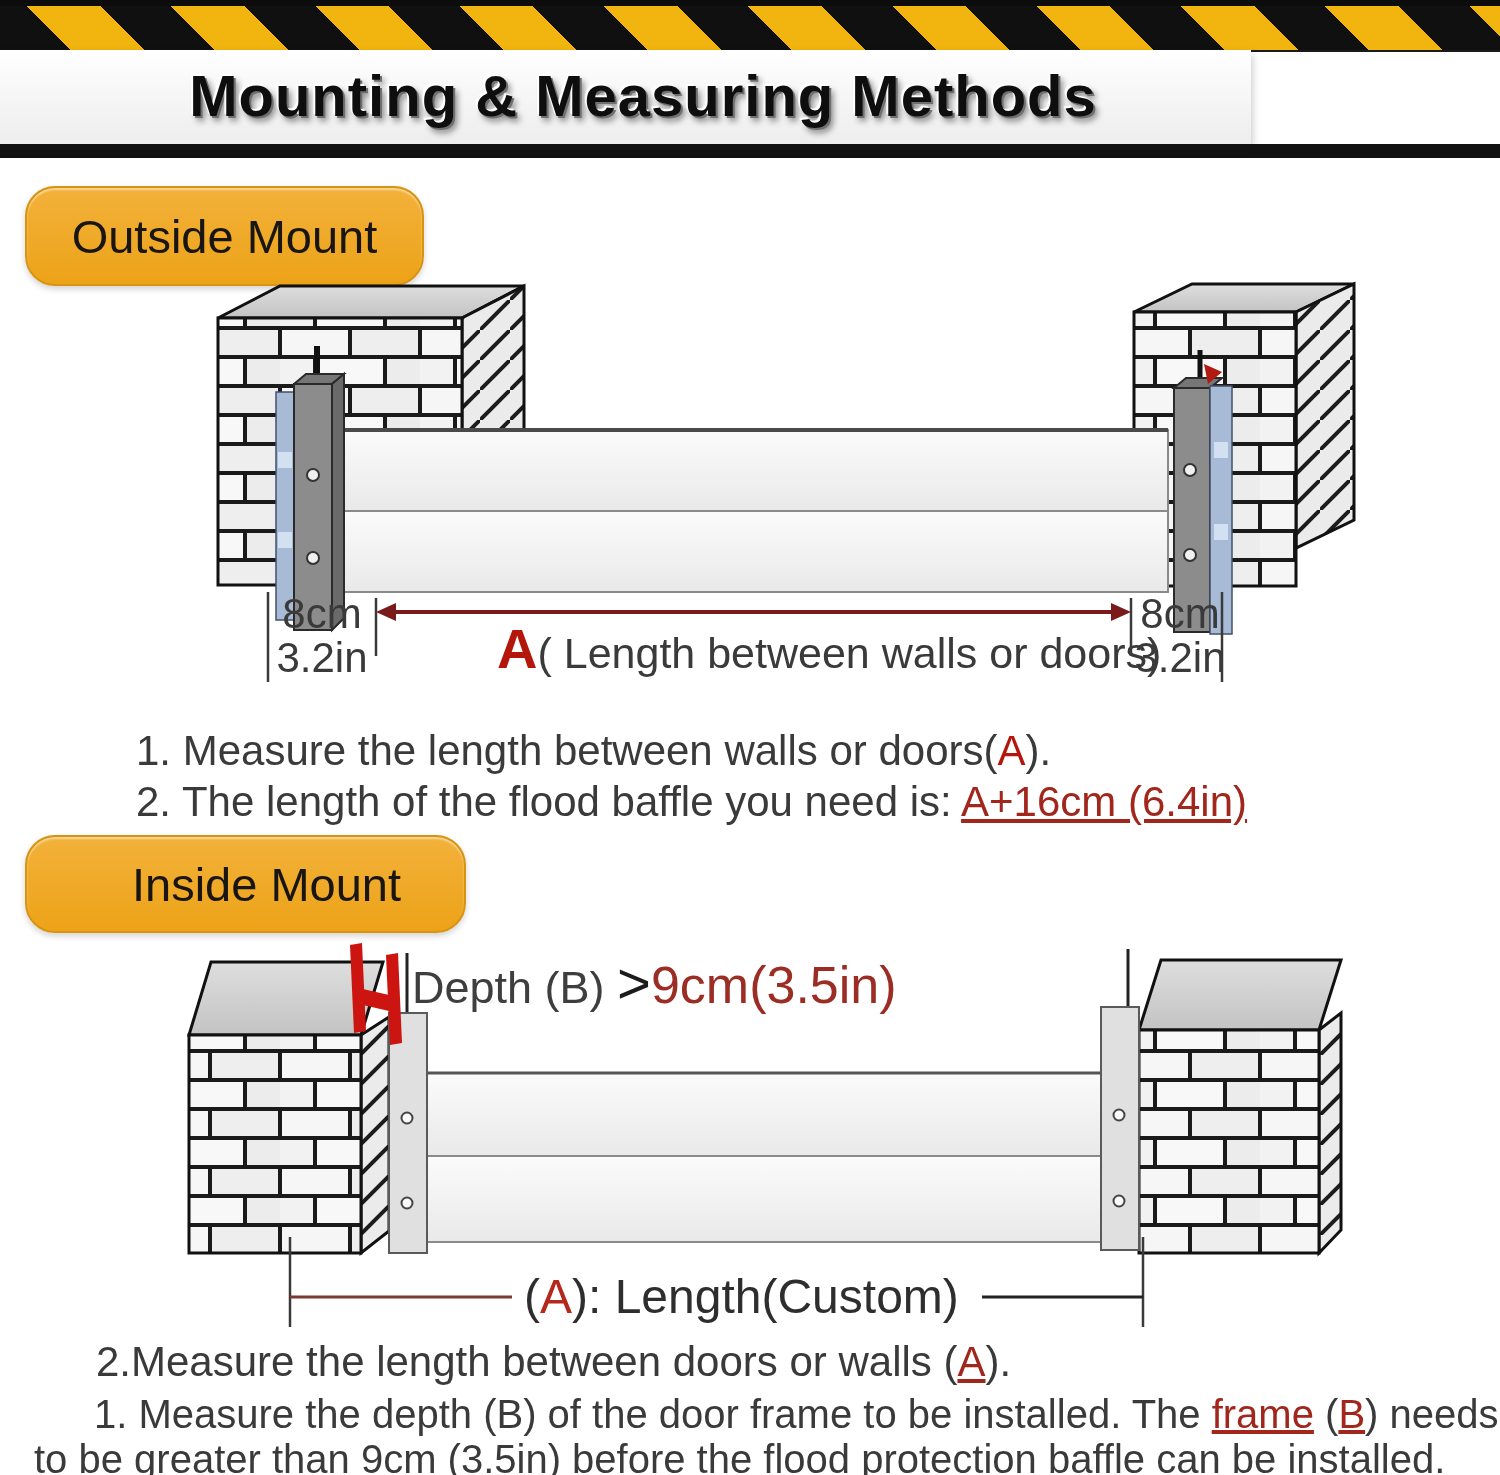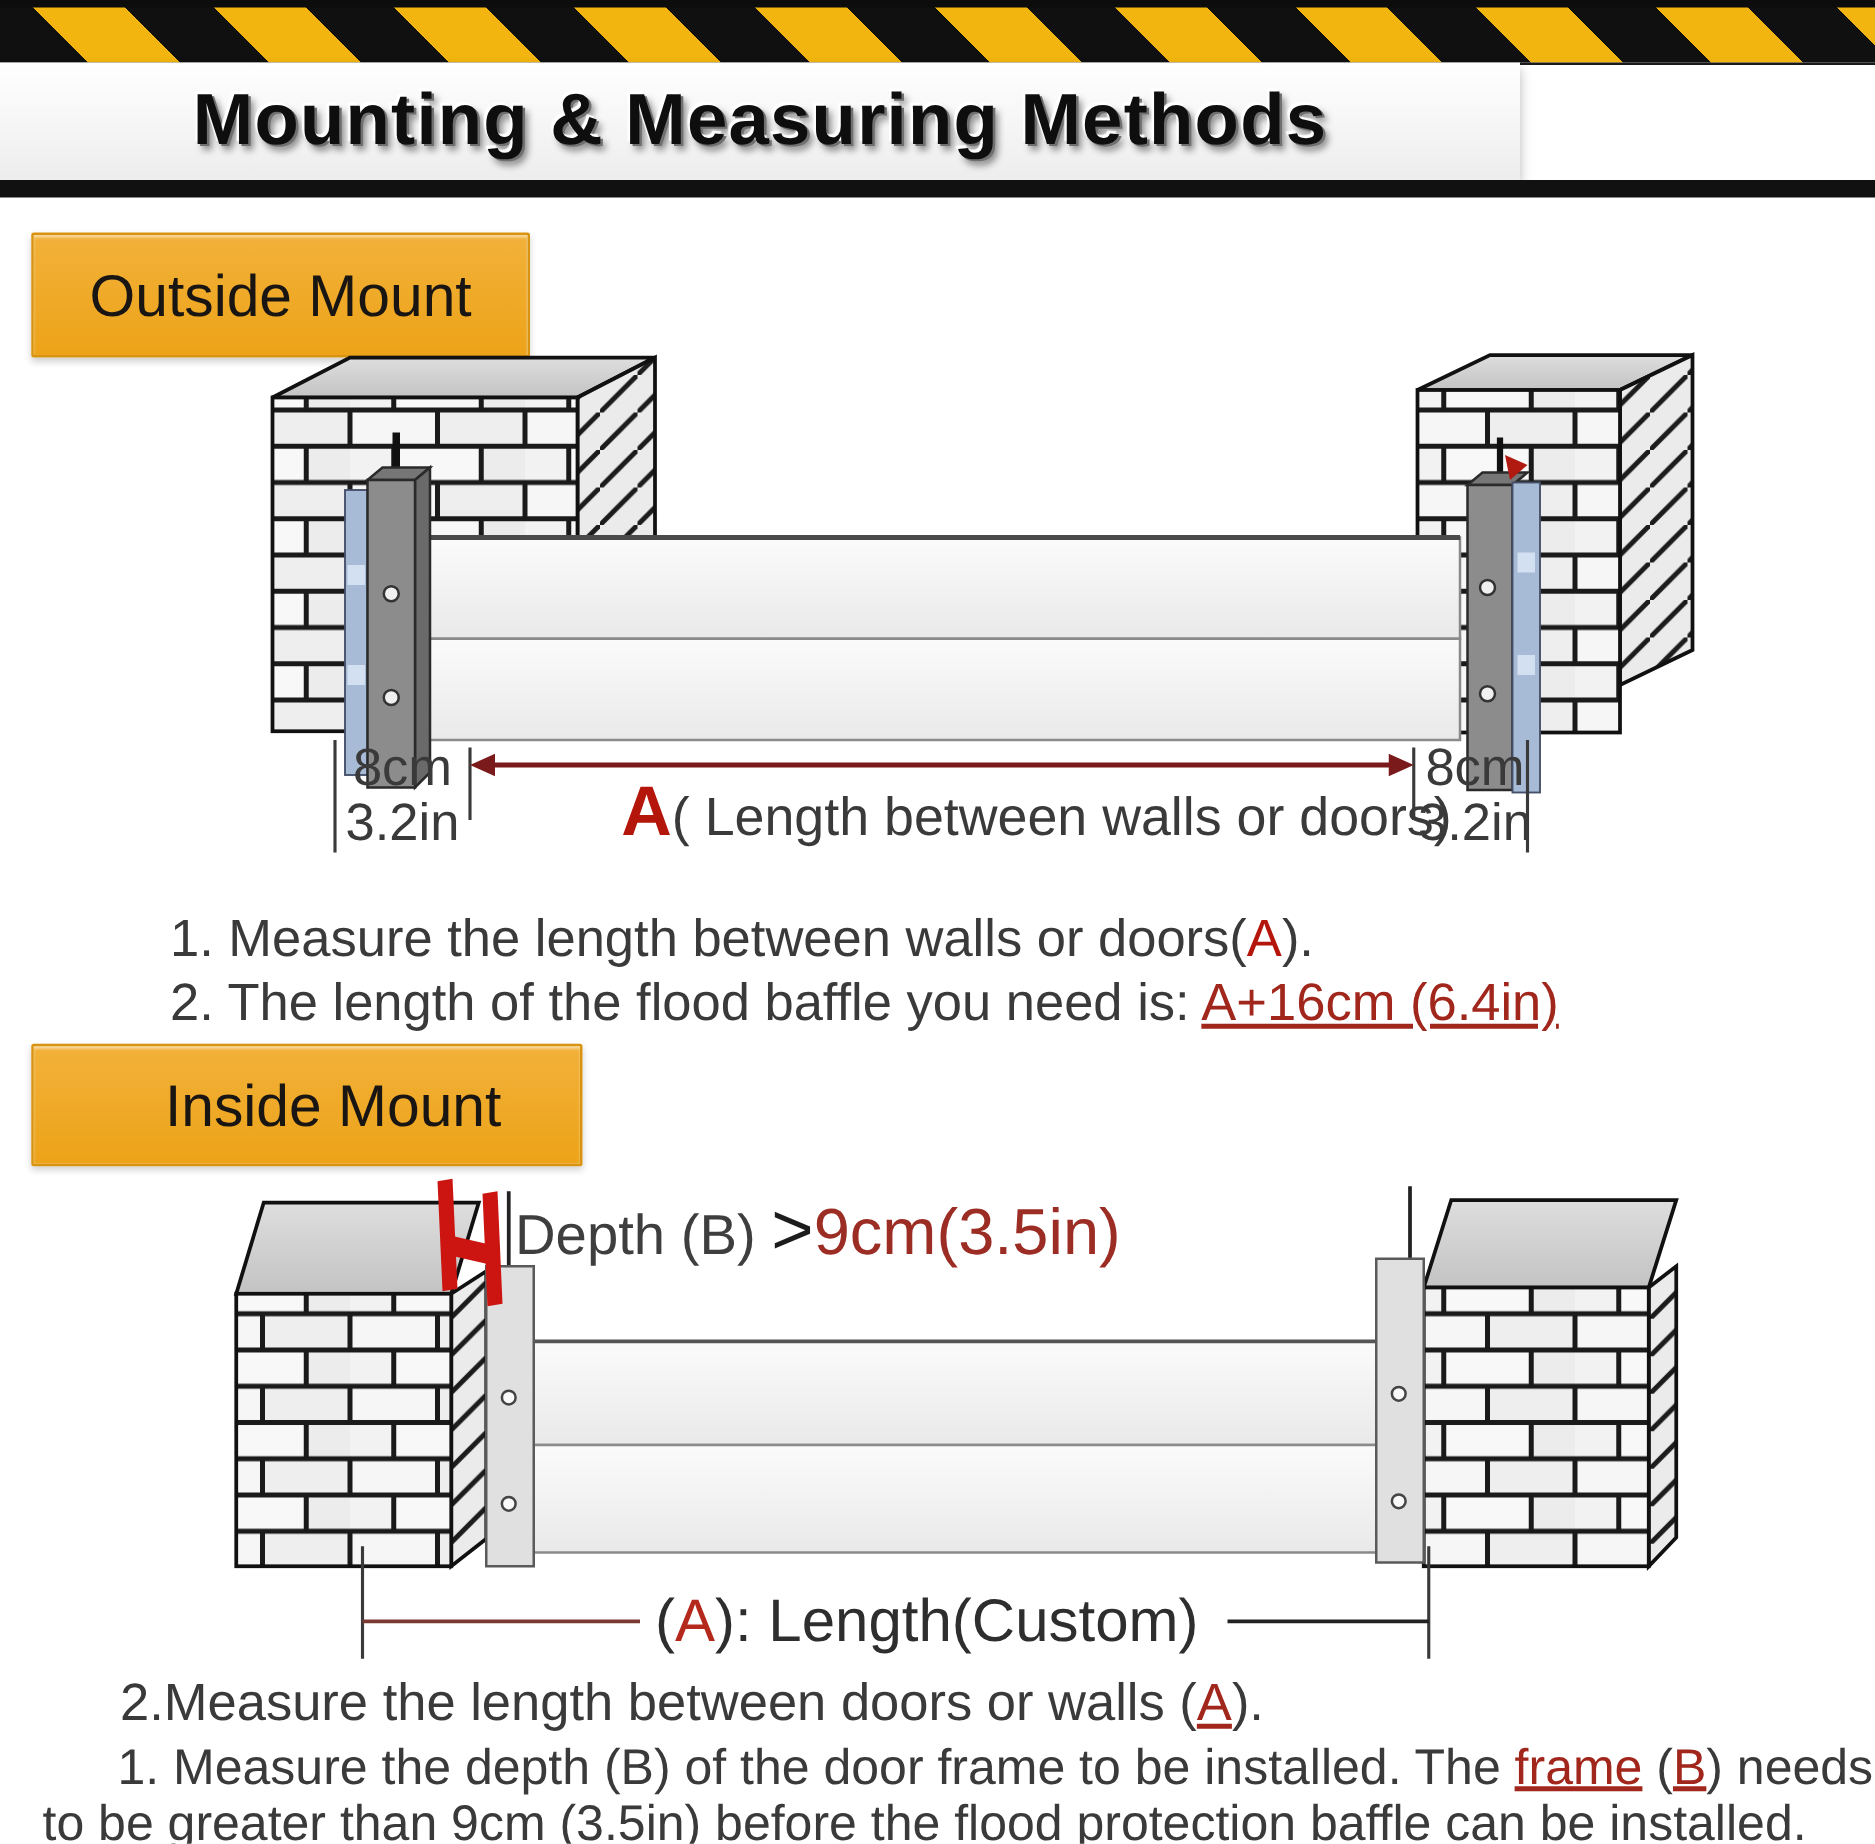--- a/index.html
+++ b/index.html
@@ -14,33 +14,34 @@
   .hazard{
     left:0;top:0;width:1500px;height:50px;
     background:repeating-linear-gradient(45deg,#101010 0 50px,#f2b40e 50px 102px);
     border-bottom:2px solid #1a1a1a;
   }
   .top-edge{left:0;top:0;width:1500px;height:6px;background:#0c0c0c;}
   .banner{
     left:0;top:50px;width:1216px;height:94px;
     background:linear-gradient(#ffffff,#ededed);
     box-shadow:0 5px 9px rgba(0,0,0,.28);
+    padding-left:35px;
   }
   .banner .title{
     width:100%;text-align:center;line-height:92px;
     font-size:58px;font-weight:bold;letter-spacing:1px;color:#0e0e0e;
     text-shadow:-2px -2px 1px #ffffff, 2px 2px 0 #707070, 4px 5px 6px rgba(0,0,0,.45);
   }
   .black-bar{left:0;top:144px;width:1500px;height:14px;background:#111;}
 
   
   .section-btn{
     left:25px;width:395px;
     background:linear-gradient(#f2b13a,#eda318);
-    border:2px solid #d89410;border-radius:2px;
+    border:2px solid #d89410;border-radius:30px;
     box-shadow:0 3px 6px rgba(0,0,0,.18), inset 0 2px 2px rgba(255,255,255,.5);
     display:flex;align-items:center;justify-content:center;
     font-size:47px;color:#181512;
   }
   #btn-outside{top:186px;height:96px;}
   #btn-inside{top:835px;height:94px;padding-left:42px;}
 
   
   .step{white-space:nowrap;font-size:42px;color:#3a3a3a;}
   .accent{color:#a1261c;text-decoration:underline;}

